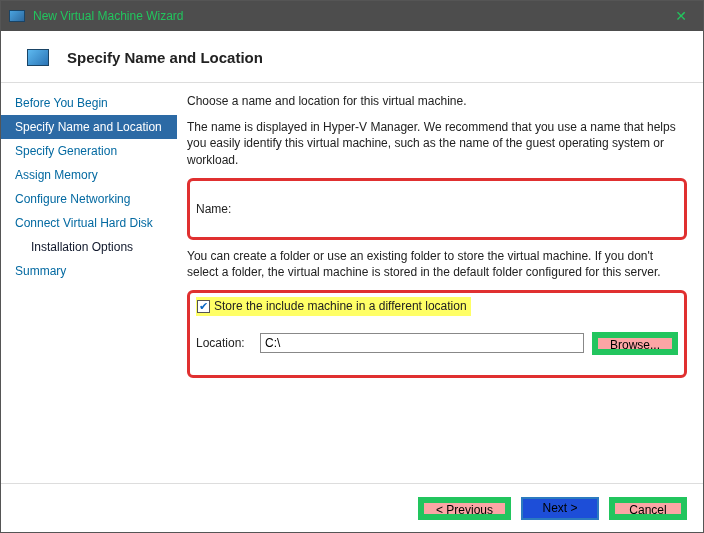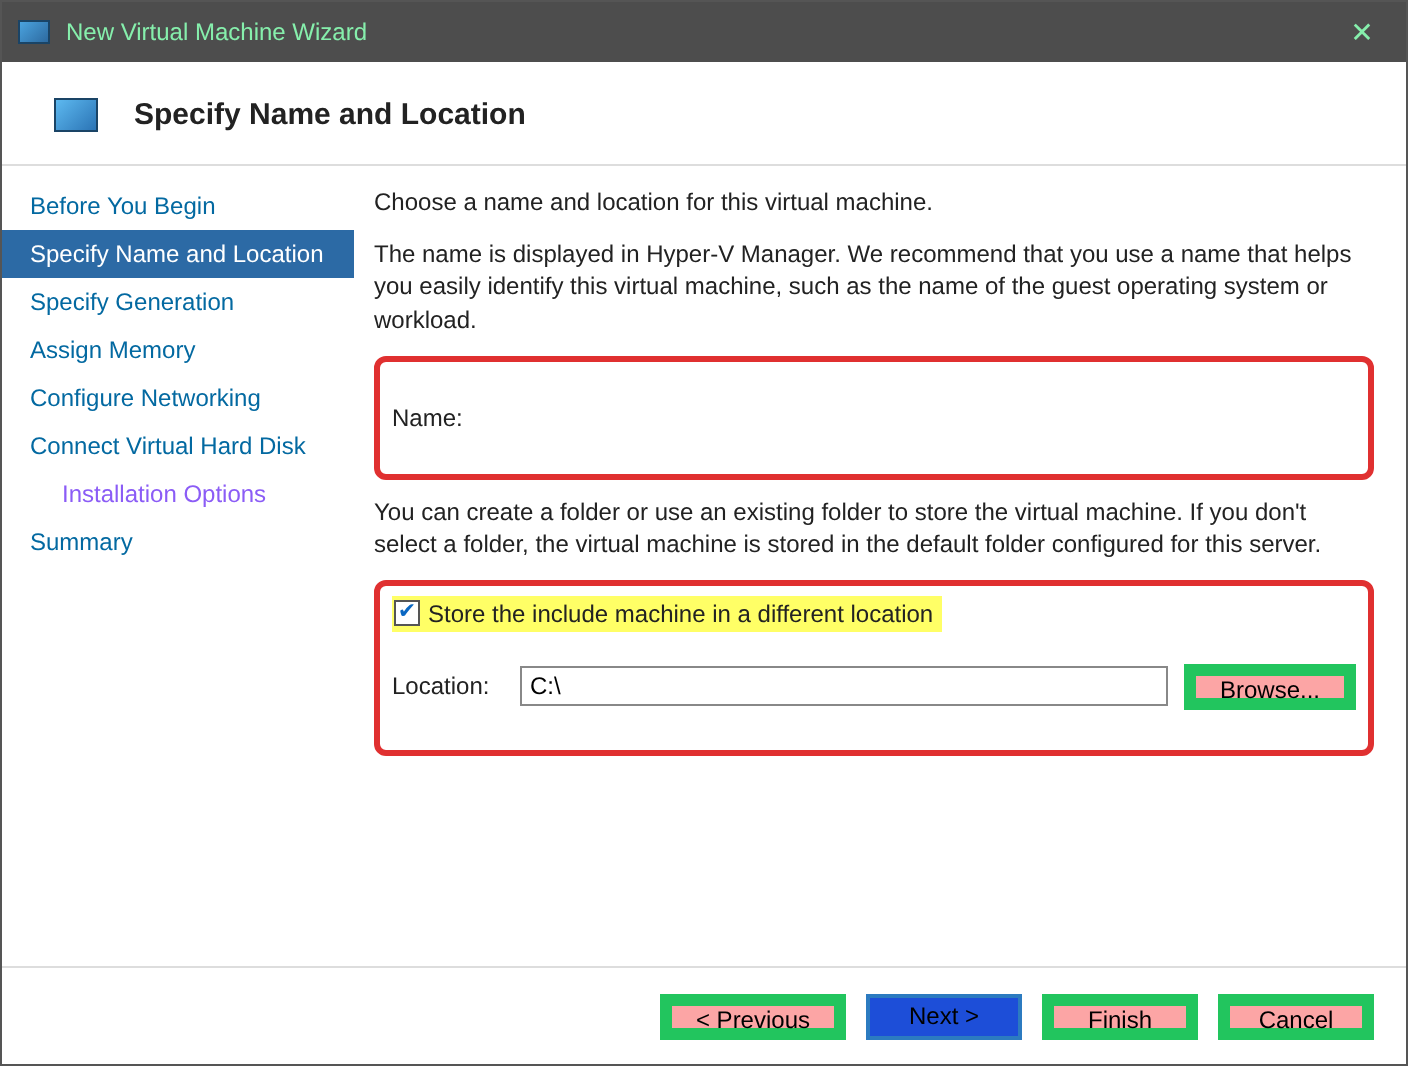--- a/index.html
+++ b/index.html
@@ -17,21 +17,21 @@
     width: 704px;
     height: 533px;
     background: #fff;
     border: 1px solid #555;
     display: flex;
     flex-direction: column;
     box-shadow: 0 3px 12px rgba(0,0,0,0.4);
   }
   .titlebar {
     background: #4d4d4d;
-    color: #86efac;
+    color: #22c55e;
     height: 30px;
     display: flex;
     align-items: center;
     padding: 0 0 0 8px;
     font-size: 12px;
   }
   .titlebar .title-icon {
     width: 16px; height: 12px;
     background: linear-gradient(135deg,#4aa3df,#2d6aa0);
     border: 1px solid #1a4466;
@@ -78,21 +78,21 @@
     color: #0369a1;
     cursor: pointer;
     font-size: 12px;
   }
   .step.active {
     background: #2c6aa5;
     color: #fff;
   }
   .step.sub {
     padding-left: 30px;
-    color: #8b5cf6;
+    color: #0f172a;
   }
   .content {
     flex: 1;
     padding: 10px 16px 8px 10px;
     color: #222;
     font-size: 12px;
     line-height: 1.35;
     position: relative;
   }
   .content p { margin: 0 0 10px 0; }
@@ -233,17 +233,16 @@
         </div>
       </div>
 
     </div>
 
   </div>
 
   <div class="footer">
     <button class="btn">&lt; Previous</button>
     <button class="btn primary">Next &gt;</button>
-    <button class="btn">Finish</button>
     <button class="btn">Cancel</button>
   </div>
 
 </div>
 
 </body></html>

